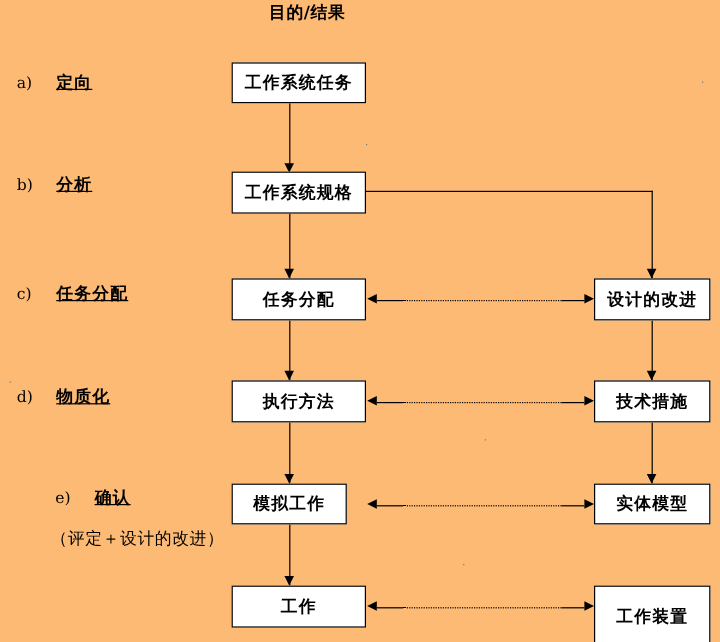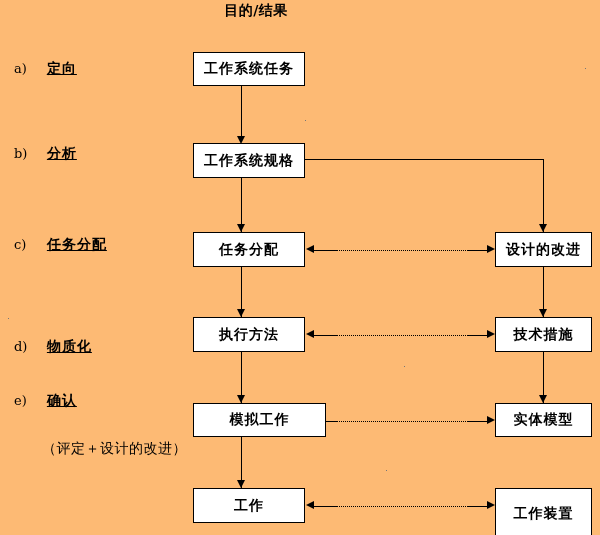--- a/index.html
+++ b/index.html
@@ -146,25 +146,25 @@
     <span class="stage-label">定向</span>
   </div>
   <div class="stage-row" style="top:145px;">
     <span class="stage-key">b)</span>
     <span class="stage-label">分析</span>
   </div>
   <div class="stage-row" style="top:236px;">
     <span class="stage-key">c)</span>
     <span class="stage-label">任务分配</span>
   </div>
-  <div class="stage-row" style="top:338px;">
+  <div class="stage-row" style="top:322px;">
     <span class="stage-key">d)</span>
     <span class="stage-label">物质化</span>
   </div>
-  <div class="stage-row" style="top:392px;">
+  <div class="stage-row" style="top:406px;margin-left:32px;">
     <span class="stage-key">e)</span>
     <span class="stage-label">确认</span>
   </div>
   <div class="stage-sub" style="top:440px;">（评定＋设计的改进）</div>
 
   <div class="vline" style="left:241px; top:86px; height:52px;"></div>
   <div class="arrow-down" style="left:236.5px; top:136px;"></div>
 
   <div class="vline" style="left:241px; top:178px; height:54px;"></div>
   <div class="arrow-down" style="left:236.5px; top:224px;"></div>
@@ -217,21 +217,21 @@
   </div>
   <div class="node-box" style="left:193px; top:143px; width:112px; height:35px;">
     <span>工作系统规格</span>
   </div>
   <div class="node-box" style="left:193px; top:232px; width:112px; height:35px;">
     <span>任务分配</span>
   </div>
   <div class="node-box" style="left:193px; top:317px; width:112px; height:35px;">
     <span>执行方法</span>
   </div>
-  <div class="node-box" style="left:193px; top:403px; width:133px; height:34px;">
+  <div class="node-box" style="left:193px; top:403px; width:96px; height:34px;">
     <span>模拟工作</span>
   </div>
   <div class="node-box" style="left:193px; top:488px; width:112px; height:35px;text-align:right;">
     <span>工作</span>
   </div>
 
   <div class="node-box" style="left:495px; top:232px; width:97px; height:35px;">
     <span>设计的改进</span>
   </div>
   <div class="node-box" style="left:495px; top:317px; width:97px; height:35px;">

